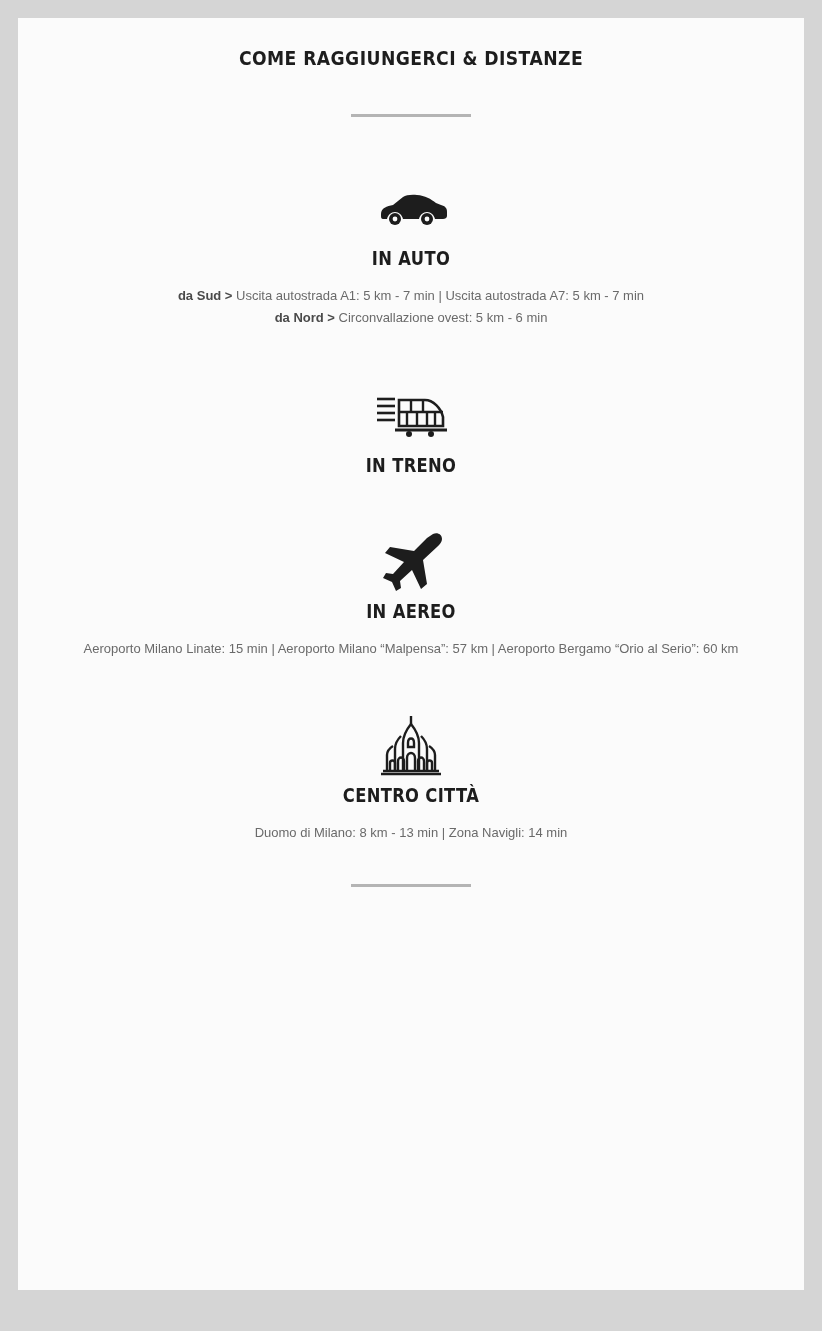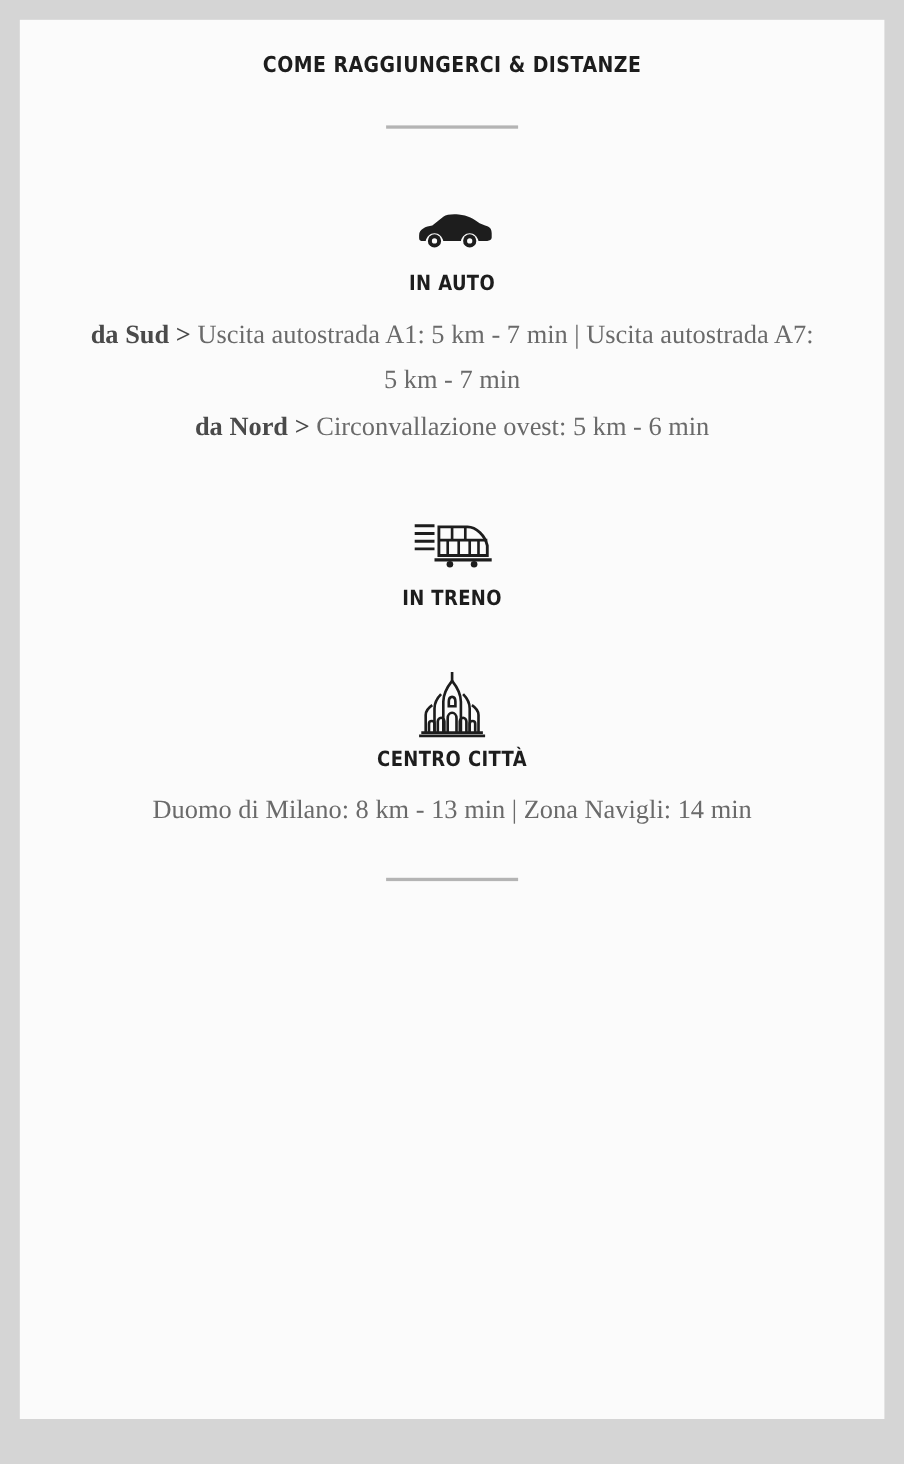--- a/index.html
+++ b/index.html
@@ -63,22 +63,22 @@
     font-family: "DejaVu Sans", sans-serif;
     font-weight: bold;
     font-size: 19px;
     letter-spacing: 0.4px;
     color: #1d1d1d;
     margin: 6px 0 0 0;
     transform: scaleX(0.86);
     transform-origin: center center;
   }
   .section-text {
-    font-family: Liberation Serif, serif;
-    font-size: 24px;
+    font-family: Liberation Sans, sans-serif;
+    font-size: 13px;
     line-height: 1.72;
     color: #6a6a6a;
     margin: 16px auto 0 auto;
     width: 660px;
   }
   .section-text .strong {
     color: #4a4a4a;
     font-weight: bold;
   }
   .line2 {
@@ -131,20 +131,29 @@
           <line x1="54" y1="22" x2="54" y2="36" stroke="#1d1d1d" stroke-width="2.4"></line>
           <line x1="62" y1="22" x2="62" y2="36" stroke="#1d1d1d" stroke-width="2.4"></line>
           <line x1="22" y1="40" x2="74" y2="40" stroke="#1d1d1d" stroke-width="3"></line>
           <circle cx="36" cy="44" r="3" fill="#1d1d1d"></circle>
           <circle cx="58" cy="44" r="3" fill="#1d1d1d"></circle>
         </svg>
       </div>
       <h2 class="section-title">IN TRENO</h2>
     </div>
 
+    <div class="section">
+      <div class="icon-wrap">
+        <svg width="72" height="62" viewBox="0 0 72 62" aria-hidden="true">
+          <path d="M58 4 C62 2 67 4 67 9 C67 12 65 14 62 17 L48 30 L52 54 L46 59 L37 40 L25 51 L26 58 L21 61 L17 52 L8 48 L11 43 L18 44 L29 32 L10 23 L15 17 L39 21 L52 8 Z" fill="#1d1d1d"></path>
+        </svg>
+      </div>
+      <h2 class="section-title">IN AEREO</h2>
+      <p class="section-text">Aeroporto Milano Linate: 15 min | Aeroporto Milano “Malpensa”: 57 km | Aeroporto Bergamo “Orio al Serio”: 60 km</p>
+    </div>
 
     <div class="section">
       <div class="icon-wrap">
         <svg width="76" height="64" viewBox="0 0 76 64" aria-hidden="true">
           <g stroke="#1d1d1d" stroke-width="2.4" fill="none">
             <path d="M38 3 L38 11"></path>
             <path d="M30 58 L30 30 C30 22 34 16 38 11 C42 16 46 22 46 30 L46 58"></path>
             <path d="M22 58 L22 36 C22 30 25 26 28 23"></path>
             <path d="M54 58 L54 36 C54 30 51 26 48 23"></path>
             <path d="M14 58 L14 42 C14 38 17 35 20 33"></path>

